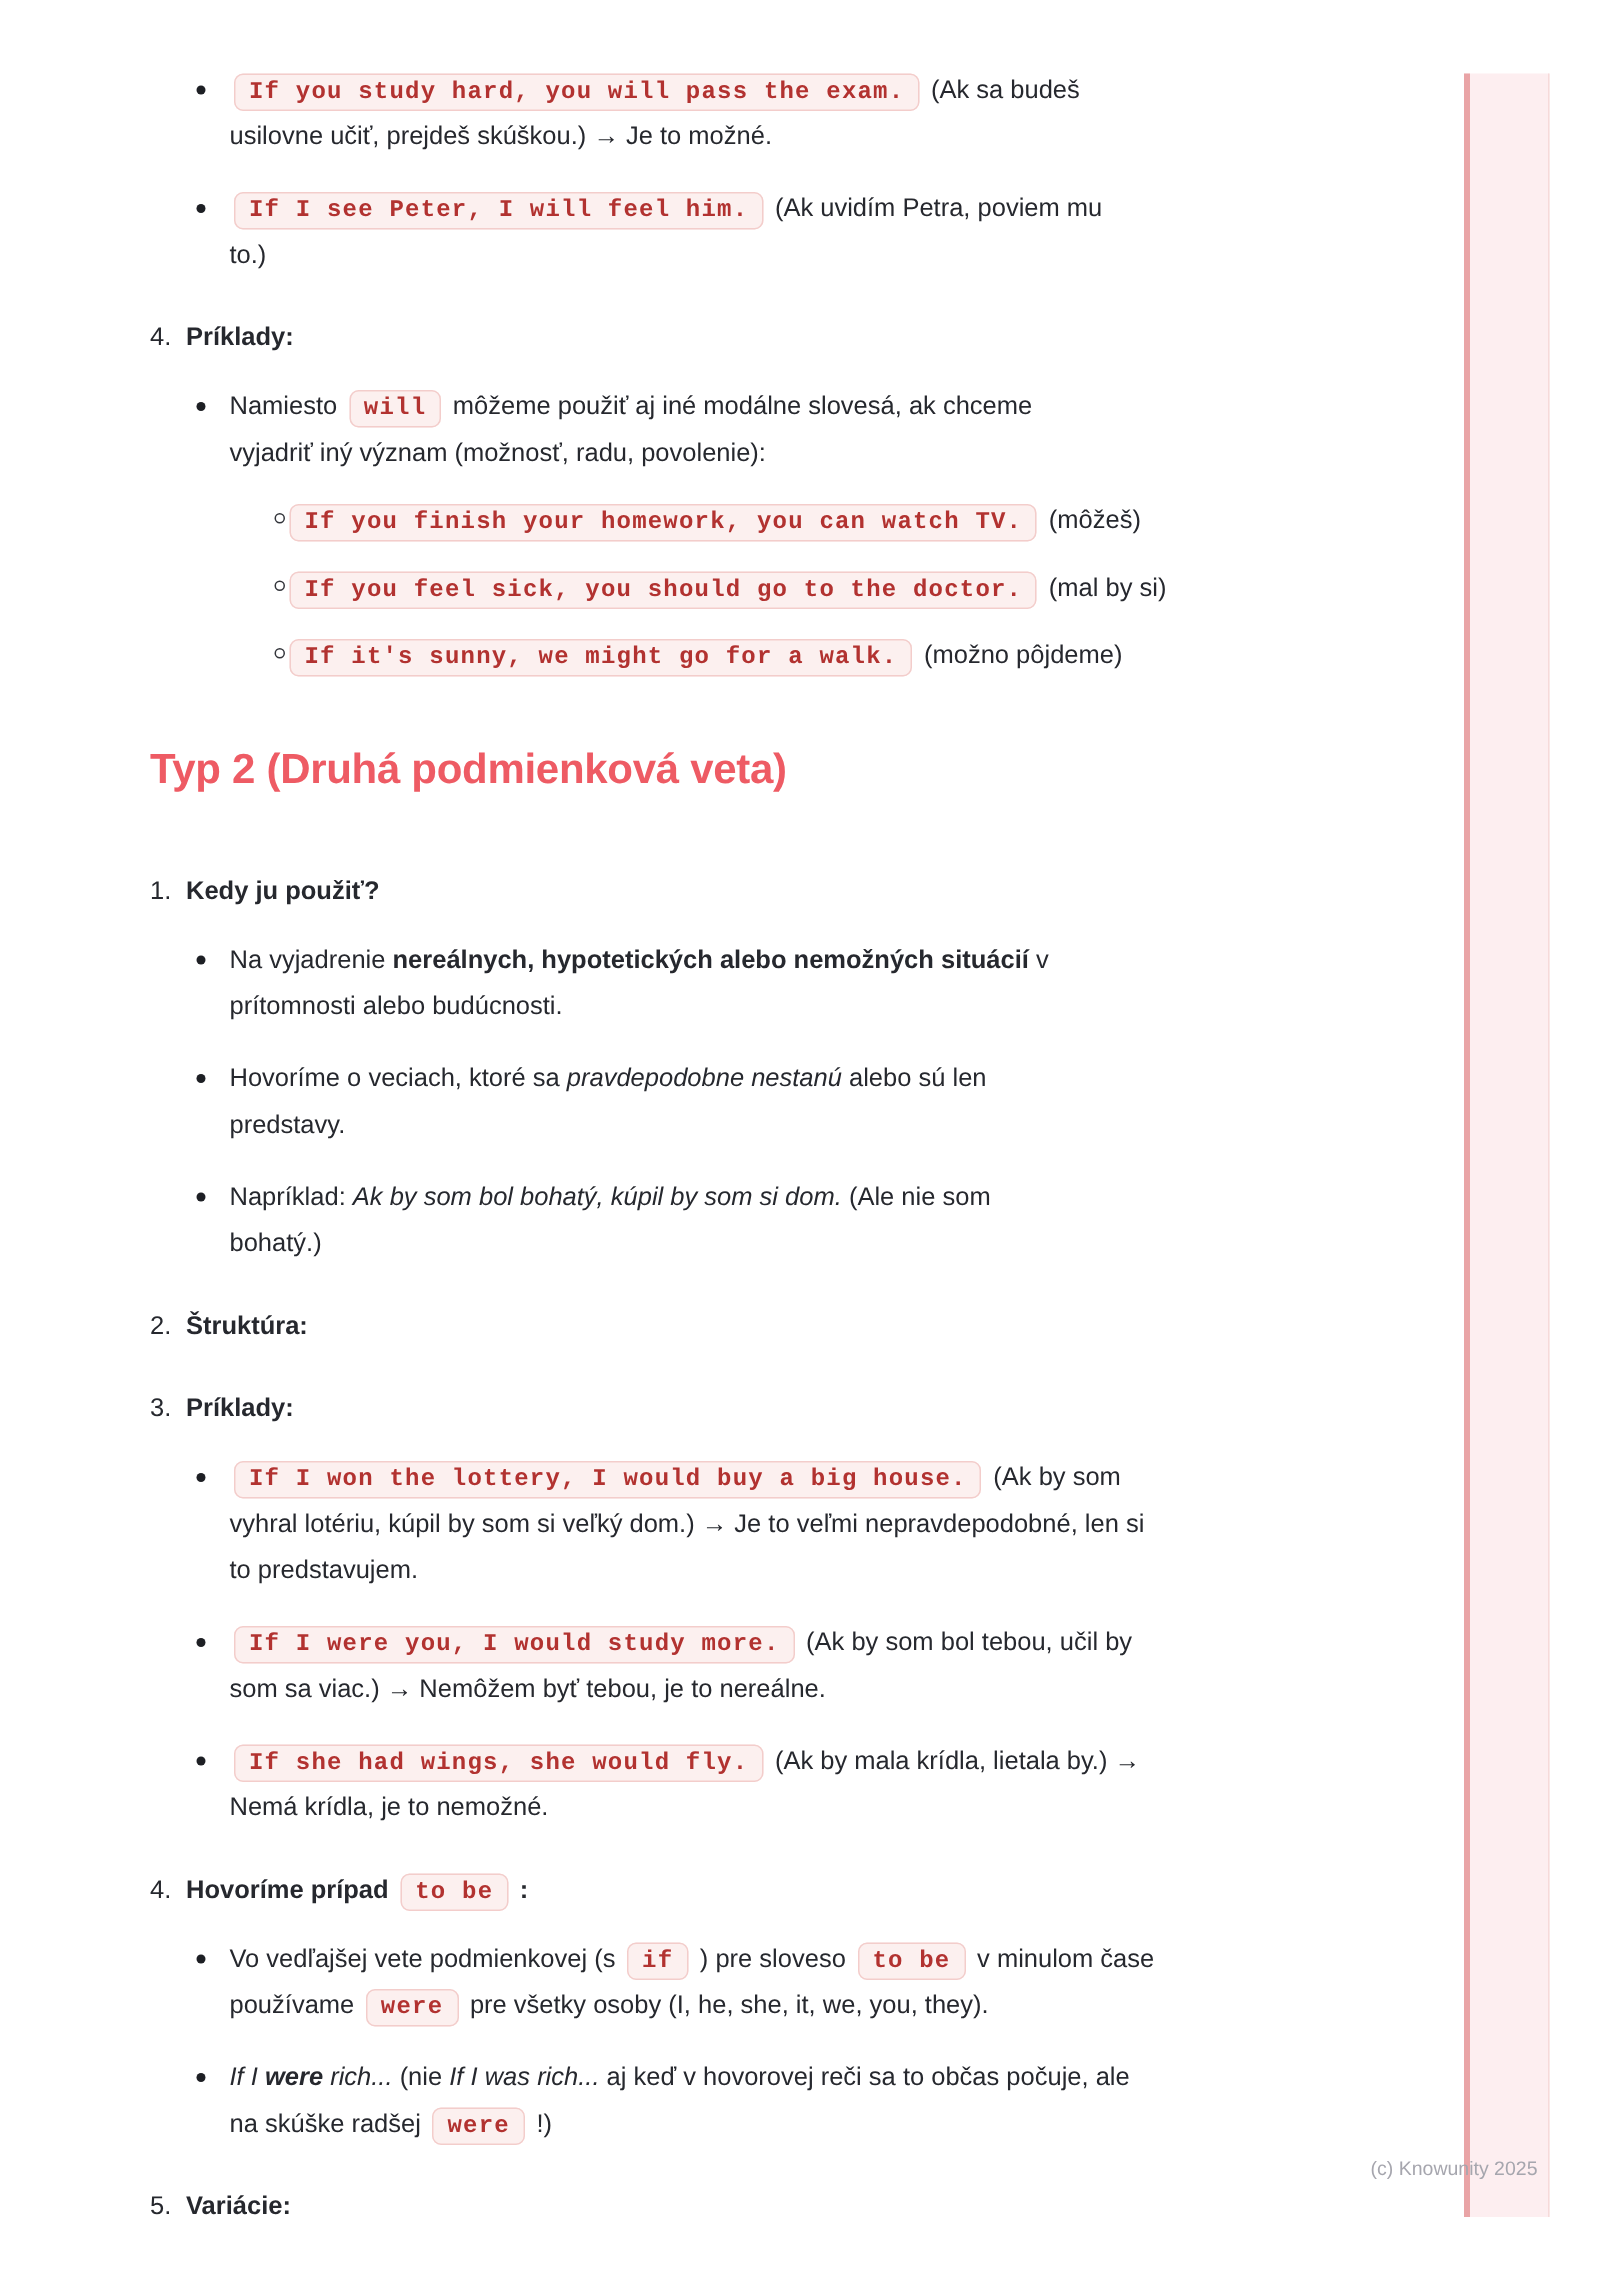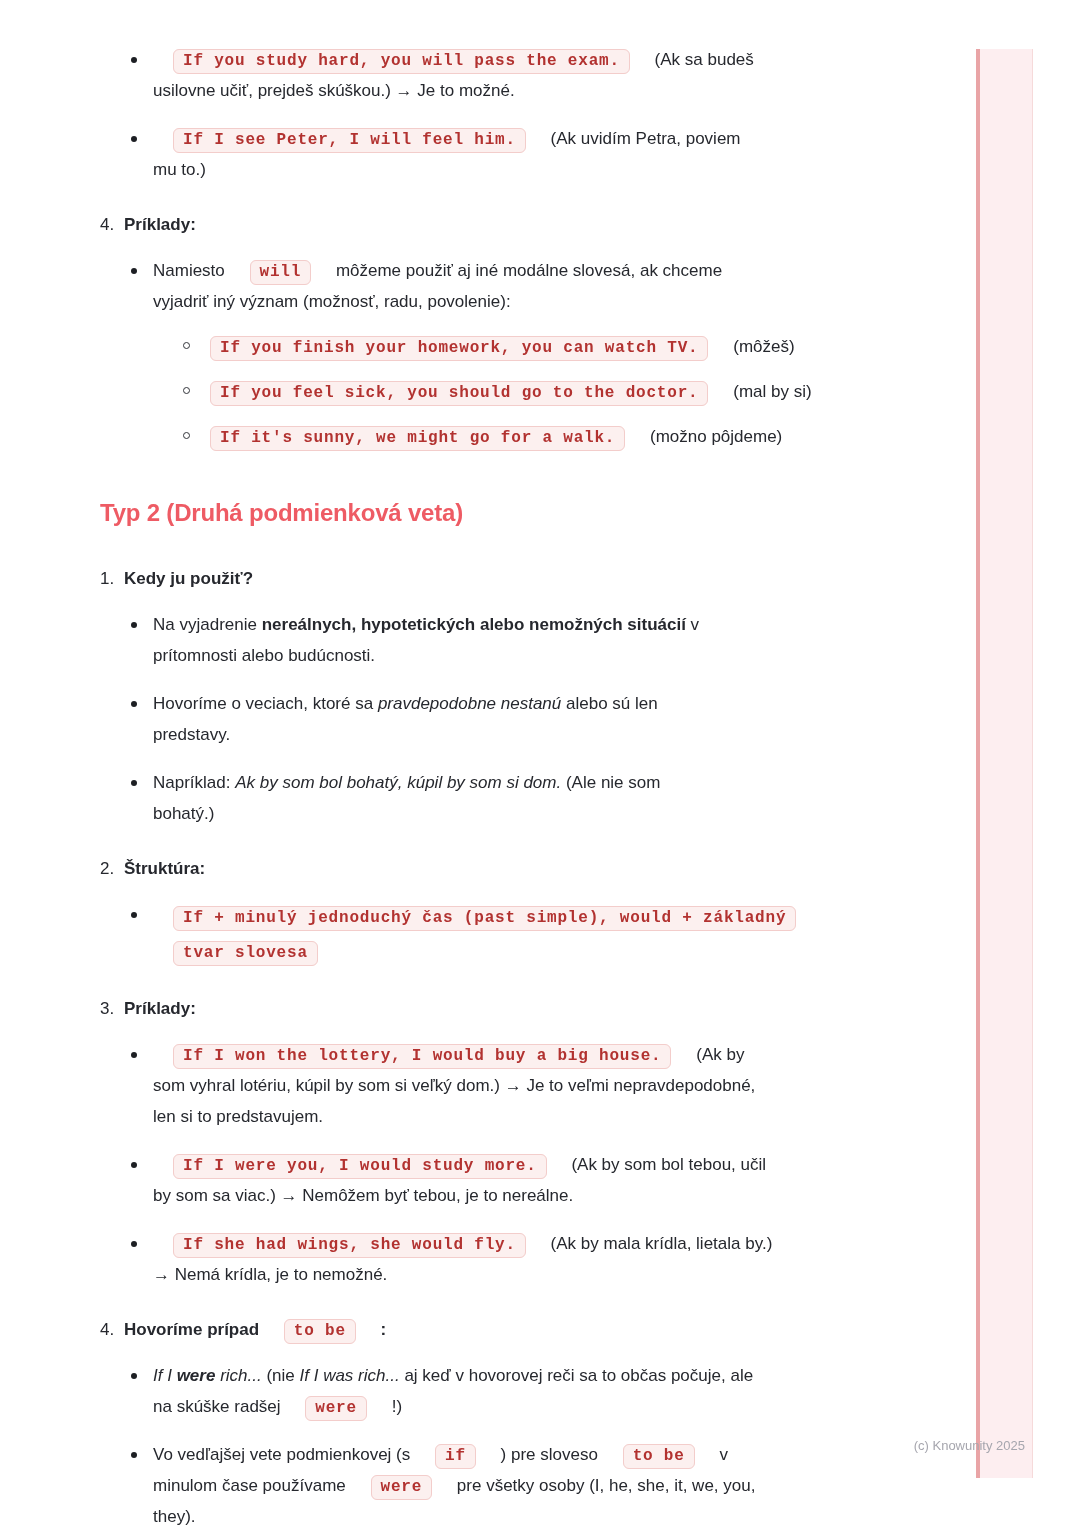--- a/index.html
+++ b/index.html
@@ -64,38 +64,38 @@
   .wD { max-width: 620px; }
   .wE { max-width: 625px; }
 
   
   .num-row { display: flex; font-size: 17px; line-height: 31px; margin: 24px 0 15px; }
   .num-col { flex: 0 0 24px; font-weight: 400; }
   .num-label { font-weight: 700; }
 
   .h2 {
     color: var(--accent);
-    font-size: 24px; line-height: 34px;
+    font-size: 28px; line-height: 34px;
     font-weight: 700;
-    margin: 44px 0 33px;
+    margin: 44px 0 48px;
     letter-spacing: -0.2px;
   }
 
   .chip {
     font-family: "Liberation Mono", monospace;
     font-weight: 700;
     font-size: 16px;
     line-height: 20px;
     letter-spacing: 0.8px;
     color: var(--chip-text);
     background: var(--chip-bg);
     border: 1px solid var(--chip-border);
     border-radius: 6px;
     padding: 2px 9px 3px;
-    margin: 0 20px;
+    margin: 0 3px;
     -webkit-box-decoration-break: clone;
     box-decoration-break: clone;
   }
 
   .footer {
     position: absolute;
     top: 1438px; right: 55px;
     font-size: 13px; line-height: 16px;
     color: var(--footer-text);
     z-index: 2;
@@ -195,26 +195,20 @@
       <span>Napríklad:</span>
       <span class="italic">Ak by som bol bohatý, kúpil by som si dom.</span>
       <span>(Ale nie som bohatý.)</span>
     </div>
   </div>
 
   <div class="num-row">
     <span class="num-col">2.</span>
     <span class="num-label">Štruktúra:</span>
   </div>
-  <div class="row l2">
-    <span class="marker-col"><span class="dot"></span></span>
-    <div class="body-col txt" style="line-height:35px;">
-      <span class="chip">If + minulý jednoduchý čas (past simple), would + základný tvar slovesa</span>
-    </div>
-  </div>
 
   <div class="num-row">
     <span class="num-col">3.</span>
     <span class="num-label">Príklady:</span>
   </div>
   <div class="row l2">
     <span class="marker-col"><span class="dot"></span></span>
     <div class="body-col txt wD">
       <span class="chip">If I won the lottery, I would buy a big house.</span>
       <span>(Ak by som vyhral lotériu, kúpil by som si veľký dom.) → Je to veľmi nepravdepodobné, len si to predstavujem.</span>
@@ -235,46 +229,46 @@
     </div>
   </div>
 
   <div class="num-row">
     <span class="num-col">4.</span>
     <span>
       <span class="num-label">Hovoríme prípad</span>
       <span class="chip">to be</span>
       <span class="num-label">:</span>
     </span>
+  </div>
+  <div class="row l2">
+    <span class="marker-col"><span class="dot"></span></span>
+    <div class="body-col txt wD">
+      <span>Vo vedľajšej vete podmienkovej (s</span>
+      <span class="chip">if</span>
+      <span>) pre sloveso</span>
+      <span class="chip">to be</span>
+      <span>v minulom čase používame</span>
+      <span class="chip">were</span>
+      <span>pre všetky osoby (I, he, she, it, we, you, they).</span>
+    </div>
   </div>
   <div class="row l2">
     <span class="marker-col"><span class="dot"></span></span>
     <div class="body-col txt wD">
       <span class="italic">If I</span>
       <span class="bold-italic">were</span>
       <span class="italic">rich...</span>
       <span>(nie</span>
       <span class="italic">If I was rich...</span>
       <span>aj keď v hovorovej reči sa to občas počuje, ale na skúške radšej</span>
       <span class="chip">were</span>
       <span>!)</span>
     </div>
   </div>
-  <div class="row l2">
-    <span class="marker-col"><span class="dot"></span></span>
-    <div class="body-col txt wD">
-      <span>Vo vedľajšej vete podmienkovej (s</span>
-      <span class="chip">if</span>
-      <span>) pre sloveso</span>
-      <span class="chip">to be</span>
-      <span>v minulom čase používame</span>
-      <span class="chip">were</span>
-      <span>pre všetky osoby (I, he, she, it, we, you, they).</span>
-    </div>
-  </div>
 
   <div class="num-row">
     <span class="num-col">5.</span>
     <span class="num-label">Variácie:</span>
   </div>
 
 </div>
 
 <div class="footer">(c) Knowunity 2025</div>
 

